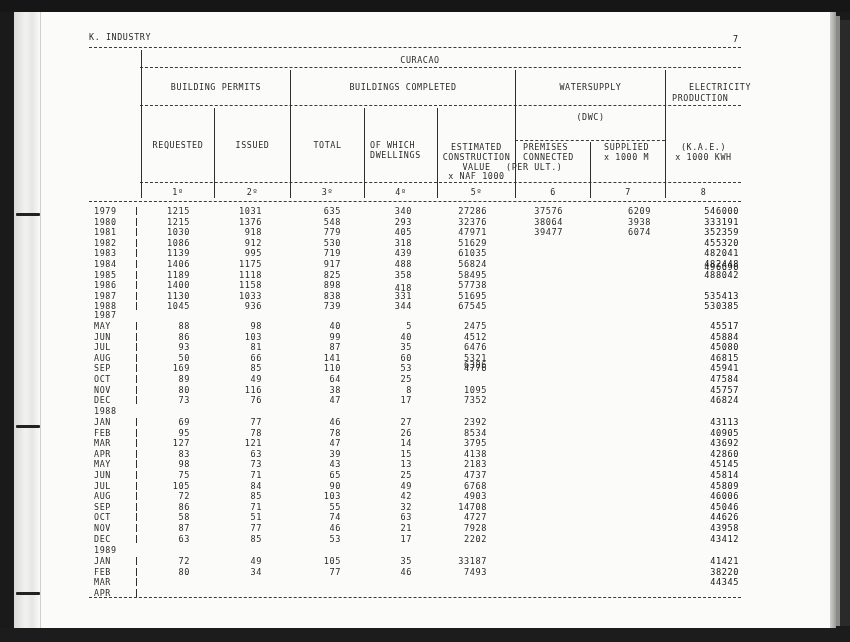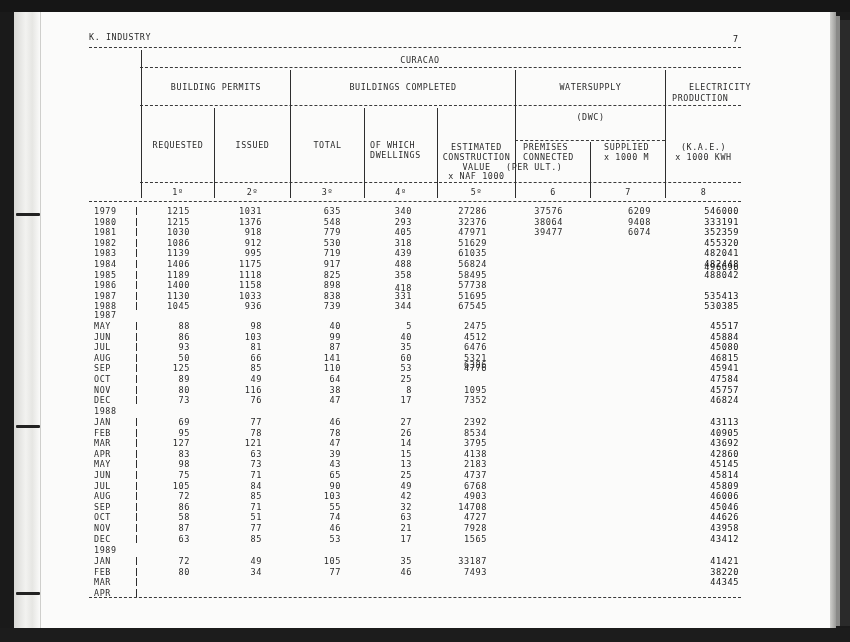--- a/index.html
+++ b/index.html
@@ -118,21 +118,21 @@
       <div class="t r num" style="left:591px;top:206px;width:60px">6209</div>
       <div class="t r num dk" style="left:679px;top:206px;width:60px">546000</div>
       <div class="t " style="left:94px;top:216.6px">1980</div>
       <div class="vbar" style="left:136px;top:217.6px;height:8px"></div>
       <div class="t r num" style="left:130px;top:216.6px;width:60px">1215</div>
       <div class="t r num" style="left:202px;top:216.6px;width:60px">1376</div>
       <div class="t r num" style="left:281px;top:216.6px;width:60px">548</div>
       <div class="t r num" style="left:352px;top:216.6px;width:60px">293</div>
       <div class="t r num" style="left:427px;top:216.6px;width:60px">32376</div>
       <div class="t r num" style="left:503px;top:216.6px;width:60px">38064</div>
-      <div class="t r num" style="left:591px;top:216.6px;width:60px">9408</div>
+      <div class="t r num" style="left:591px;top:216.6px;width:60px">3938</div>
       <div class="t r num dk" style="left:679px;top:216.6px;width:60px">333191</div>
       <div class="t " style="left:94px;top:227.2px">1981</div>
       <div class="vbar" style="left:136px;top:228.2px;height:8px"></div>
       <div class="t r num" style="left:130px;top:227.2px;width:60px">1030</div>
       <div class="t r num" style="left:202px;top:227.2px;width:60px">918</div>
       <div class="t r num" style="left:281px;top:227.2px;width:60px">779</div>
       <div class="t r num" style="left:352px;top:227.2px;width:60px">405</div>
       <div class="t r num" style="left:427px;top:227.2px;width:60px">47971</div>
       <div class="t r num" style="left:503px;top:227.2px;width:60px">39477</div>
       <div class="t r num" style="left:591px;top:227.2px;width:60px">6074</div>
@@ -243,21 +243,21 @@
       <div class="t r num" style="left:130px;top:352.80000000000007px;width:60px">50</div>
       <div class="t r num" style="left:202px;top:352.80000000000007px;width:60px">66</div>
       <div class="t r num" style="left:281px;top:352.80000000000007px;width:60px">141</div>
       <div class="t r num" style="left:352px;top:352.80000000000007px;width:60px">60</div>
       <div class="t r num" style="left:427px;top:352.80000000000007px;width:60px">5321</div>
       <div class="t r num" style="left:503px;top:352.80000000000007px;width:60px"></div>
       <div class="t r num" style="left:591px;top:352.80000000000007px;width:60px"></div>
       <div class="t r num dk" style="left:679px;top:352.80000000000007px;width:60px">46815</div>
       <div class="t " style="left:94px;top:363.4000000000001px">SEP</div>
       <div class="vbar" style="left:136px;top:364.4000000000001px;height:8px"></div>
-      <div class="t r num" style="left:130px;top:363.4000000000001px;width:60px">125</div>
+      <div class="t r num" style="left:130px;top:363.4000000000001px;width:60px">169</div>
       <div class="t r num" style="left:202px;top:363.4000000000001px;width:60px">85</div>
       <div class="t r num" style="left:281px;top:363.4000000000001px;width:60px">110</div>
       <div class="t r num" style="left:352px;top:363.4000000000001px;width:60px">53</div>
       <div class="t r num" style="left:427px;top:363.4000000000001px;width:60px">4776</div>
       <div class="t r num" style="left:503px;top:363.4000000000001px;width:60px"></div>
       <div class="t r num" style="left:591px;top:363.4000000000001px;width:60px"></div>
       <div class="t r num dk" style="left:679px;top:363.4000000000001px;width:60px">45941</div>
       <div class="t " style="left:94px;top:374.0000000000001px">OCT</div>
       <div class="vbar" style="left:136px;top:375.0000000000001px;height:8px"></div>
       <div class="t r num" style="left:130px;top:374.0000000000001px;width:60px">89</div>
@@ -398,21 +398,21 @@
       <div class="t r num" style="left:427px;top:523.0000000000002px;width:60px">7928</div>
       <div class="t r num" style="left:503px;top:523.0000000000002px;width:60px"></div>
       <div class="t r num" style="left:591px;top:523.0000000000002px;width:60px"></div>
       <div class="t r num dk" style="left:679px;top:523.0000000000002px;width:60px">43958</div>
       <div class="t " style="left:94px;top:533.6000000000003px">DEC</div>
       <div class="vbar" style="left:136px;top:534.6000000000003px;height:8px"></div>
       <div class="t r num" style="left:130px;top:533.6000000000003px;width:60px">63</div>
       <div class="t r num" style="left:202px;top:533.6000000000003px;width:60px">85</div>
       <div class="t r num" style="left:281px;top:533.6000000000003px;width:60px">53</div>
       <div class="t r num" style="left:352px;top:533.6000000000003px;width:60px">17</div>
-      <div class="t r num" style="left:427px;top:533.6000000000003px;width:60px">1565</div>
+      <div class="t r num" style="left:427px;top:533.6000000000003px;width:60px">2202</div>
       <div class="t r num" style="left:503px;top:533.6000000000003px;width:60px"></div>
       <div class="t r num" style="left:591px;top:533.6000000000003px;width:60px"></div>
       <div class="t r num dk" style="left:679px;top:533.6000000000003px;width:60px">43412</div>
       <div class="t " style="left:94px;top:545px">1989</div>
       <div class="t " style="left:94px;top:556px">JAN</div>
       <div class="vbar" style="left:136px;top:557px;height:8px"></div>
       <div class="t r num" style="left:130px;top:556px;width:60px">72</div>
       <div class="t r num" style="left:202px;top:556px;width:60px">49</div>
       <div class="t r num" style="left:281px;top:556px;width:60px">105</div>
       <div class="t r num" style="left:352px;top:556px;width:60px">35</div>

